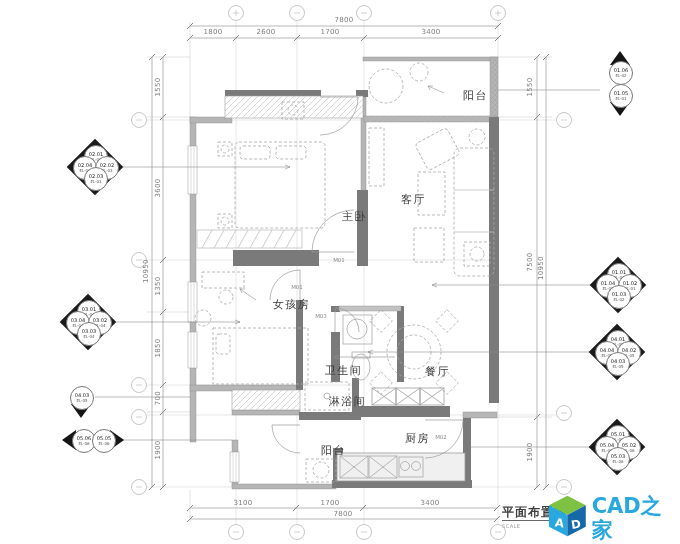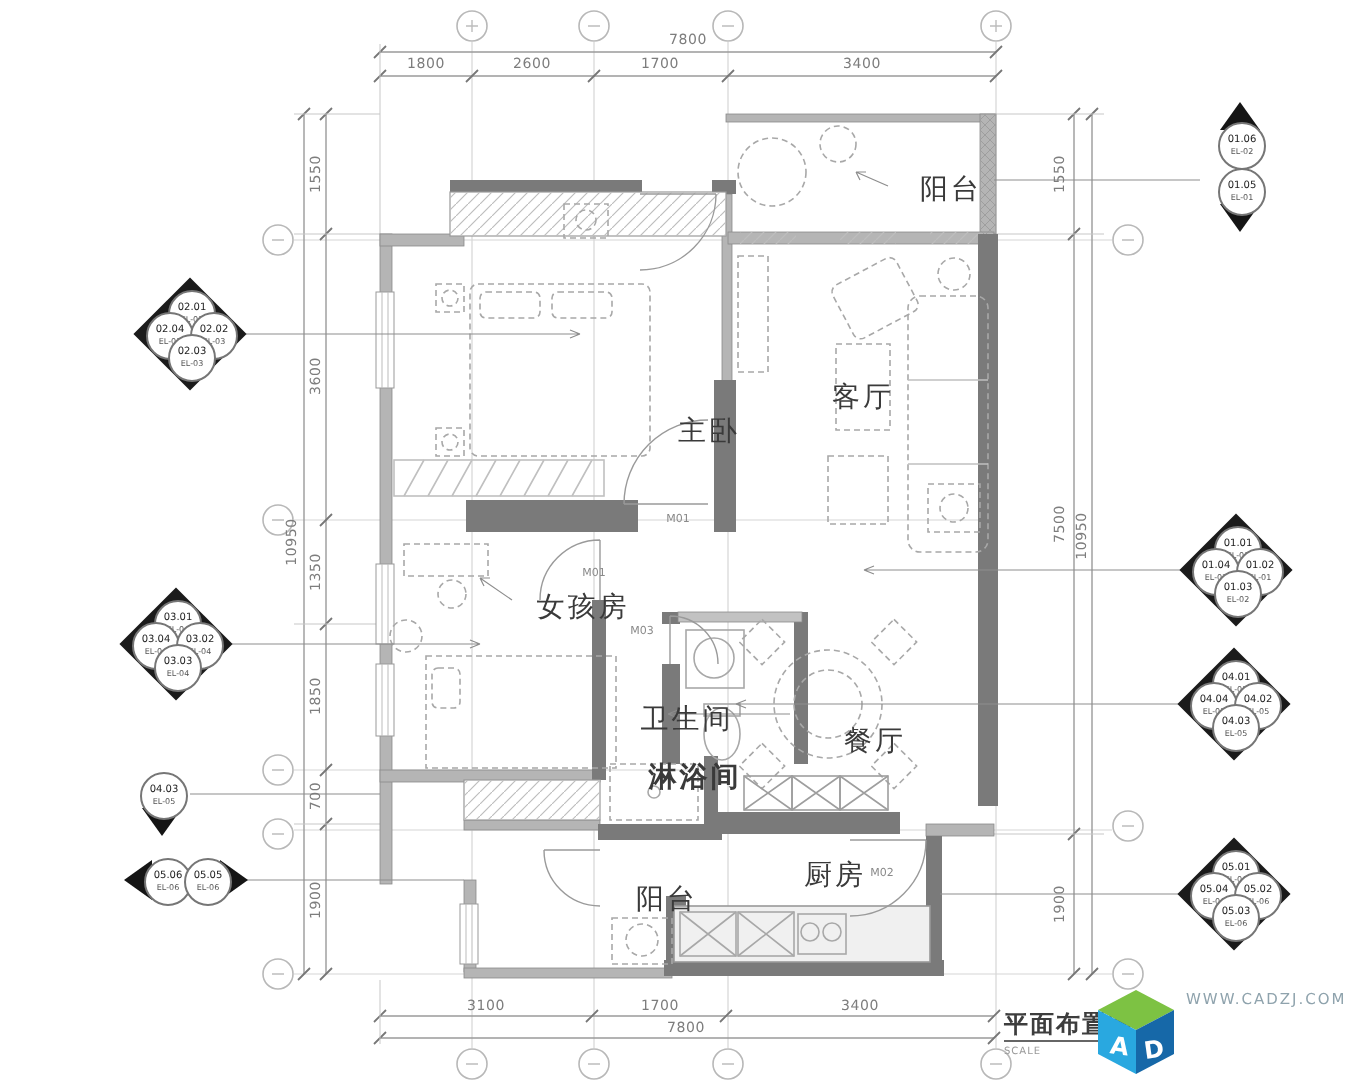--- a/index.html
+++ b/index.html
@@ -2,21 +2,21 @@
 <html><head>
 <meta charset="utf-8">
 <style>
   html,body{margin:0;padding:0;background:#fff;}
   body{font-family:"DejaVu Sans","Liberation Sans",sans-serif;}
   #canvas{position:relative;width:680px;height:544px;background:#fff;overflow:hidden;}
   #plan-svg{position:absolute;left:0;top:0;}
   #anno-layer{position:absolute;left:0;top:0;width:680px;height:544px;pointer-events:none;}
   .lbl{position:absolute;transform:translate(-50%,-50%);white-space:nowrap;}
   .lbl.rot{transform:translate(-50%,-50%) rotate(-90deg);}
-  .room{font-size:14px;color:#3a3a3a;letter-spacing:1.5px;padding-left:43px;}
+  .room{font-size:11px;color:#3a3a3a;letter-spacing:1.5px;padding-left:43px;}
   .door{font-size:5.5px;color:#8a8a8a;}
   .dim{font-size:7px;color:#7d7d7d;letter-spacing:.3px;}
   .marker{position:absolute;transform:translate(-50%,-50%);width:0;height:0;}
   .mk-diamond{position:absolute;left:0;top:0;width:40px;height:40px;background:#1b1b1b;
     transform:translate(-50%,-50%) rotate(45deg);}
   .mk-cell{position:absolute;left:0;top:0;width:22px;height:22px;margin:-11px 0 0 -11px;border-radius:50%;
     background:#fff;border:.5px solid #767676;display:flex;flex-direction:column;align-items:center;
     justify-content:center;line-height:1;color:#222;}
   .mk-cell .l1{font-size:5px;line-height:5.5px;}
   .mk-cell .l2{font-size:4px;line-height:4.5px;color:#555;}
@@ -262,25 +262,25 @@
     <path d="M368,352 H596 M368,352 l5,-2 M368,352 l5,2"></path>
     <path d="M470,447 H596"></path>
     <path d="M428,86 L444,93 M428,86 l5,0 M428,86 l2,4"></path>
     <path d="M334,357 H395 M334,357 l5,-2 M334,357 l5,2"></path>
     <path d="M240,289 L256,300 M240,289 l5,0 M240,289 l2,4"></path>
   </g>
 </svg>
 
 <div id="anno-layer">
       <div class="lbl room" style="left: 454px; top: 95px;">阳台</div>
-      <div class="lbl room" style="left: 410px; top: 199px; text-align: center;">客厅</div>
+      <div class="lbl room" style="left: 392px; top: 199px; text-align: center;">客厅</div>
       <div class="lbl room" style="left: 333px; top: 216px;">主卧</div>
       <div class="lbl room" style="left: 270px; top: 304px;">女孩房</div>
-      <div class="lbl room" style="left: 322px; top: 360px;">卫生间</div>
-      <div class="lbl room" style="left: 326px; top: 389px; font-weight: bold;">淋浴间</div>
+      <div class="lbl room" style="left: 322px; top: 370px;">卫生间</div>
+      <div class="lbl room" style="left: 326px; top: 401px;">淋浴间</div>
       <div class="lbl room" style="left: 416px; top: 371px;">餐厅</div>
       <div class="lbl room" style="left: 396px; top: 438px;">厨房</div>
       <div class="lbl room" style="left: 312px; top: 450px;">阳台</div>
       <div class="lbl door" style="left: 339px; top: 260px;">M01</div>
       <div class="lbl door" style="left: 297px; top: 287px;">M01</div>
       <div class="lbl door" style="left: 321px; top: 316px;">M03</div>
       <div class="lbl door" style="left: 441px; top: 437px;">M02</div>
       <div class="lbl dim" style="left: 213px; top: 32px;">1800</div>
       <div class="lbl dim" style="left: 266px; top: 32px;">2600</div>
       <div class="lbl dim" style="left: 330px; top: 32px;">1700</div>
@@ -440,16 +440,17 @@
 
 <div id="logo">
   <svg width="42" height="44" viewBox="0 0 42 44">
     <polygon points="21,1 40,11 21,21 2,11" fill="#7dc243"></polygon>
     <polygon points="2,11 21,21 21,43 2,33" fill="#29a8e0"></polygon>
     <polygon points="40,11 21,21 21,43 40,33" fill="#1668a8"></polygon>
     <text x="8" y="33" font-size="12" font-weight="bold" fill="#ffffff" transform="rotate(8 11 30)">A</text>
     <text x="25" y="35" font-size="12" font-weight="bold" fill="#ffffff" transform="rotate(-8 29 31)">D</text>
   </svg>
   <div id="logo-texts">
+    <span id="logo-name">CAD之家</span>
     <span id="logo-url">WWW.CADZJ.COM</span>
   </div>
 </div>
 </div>
 
 </body></html>

